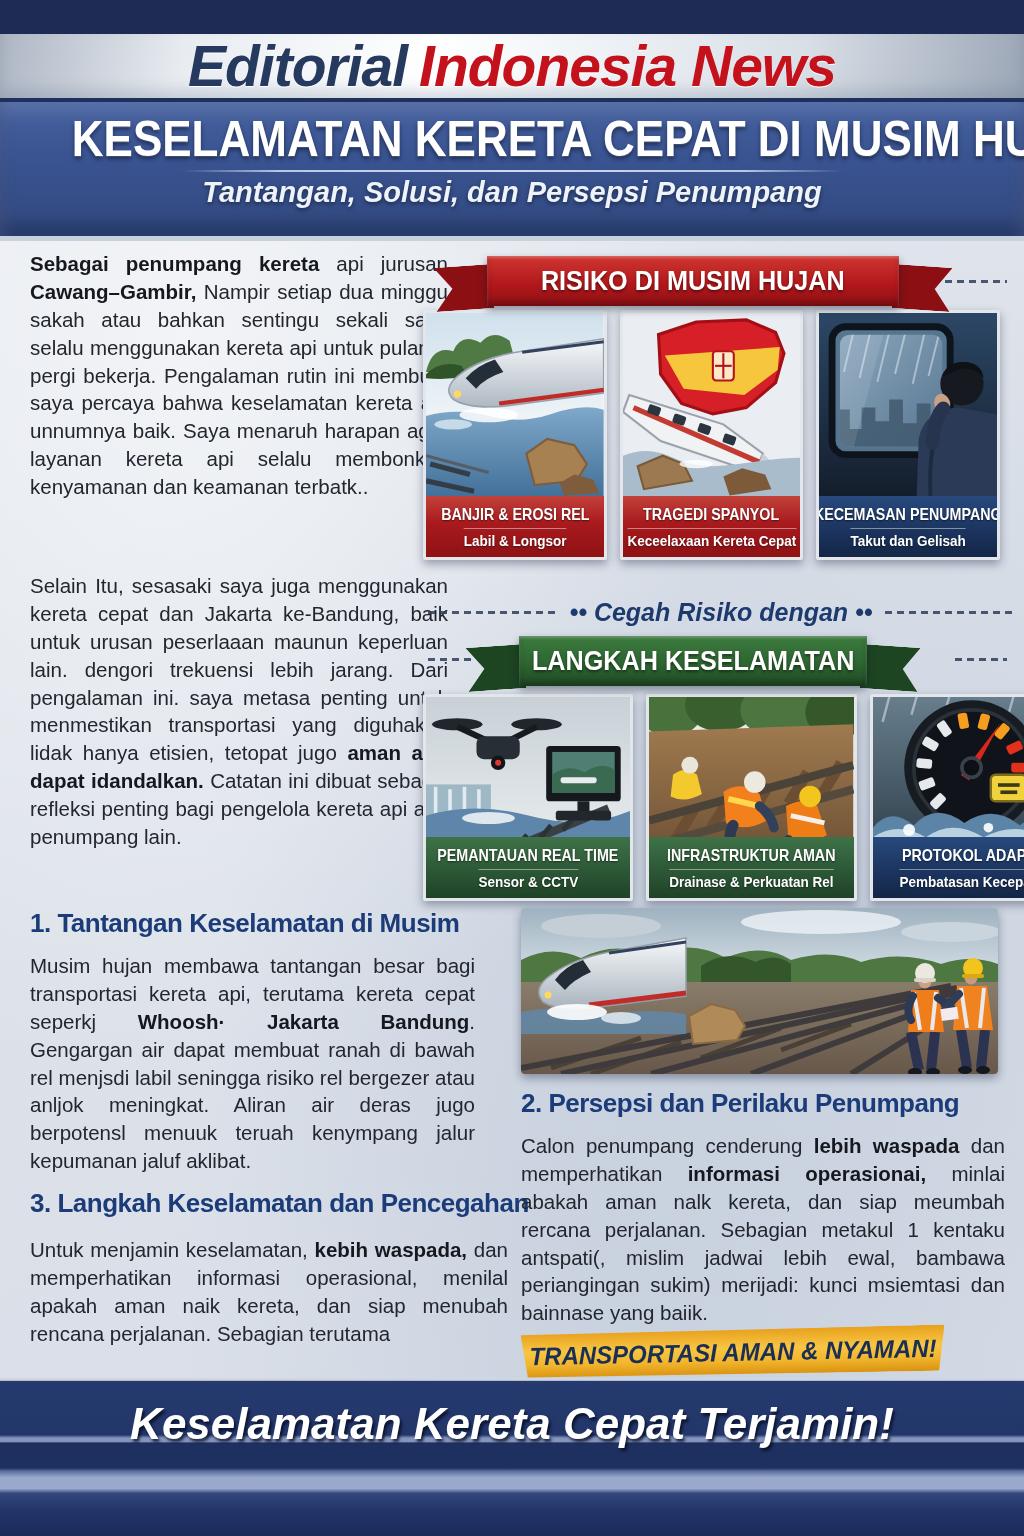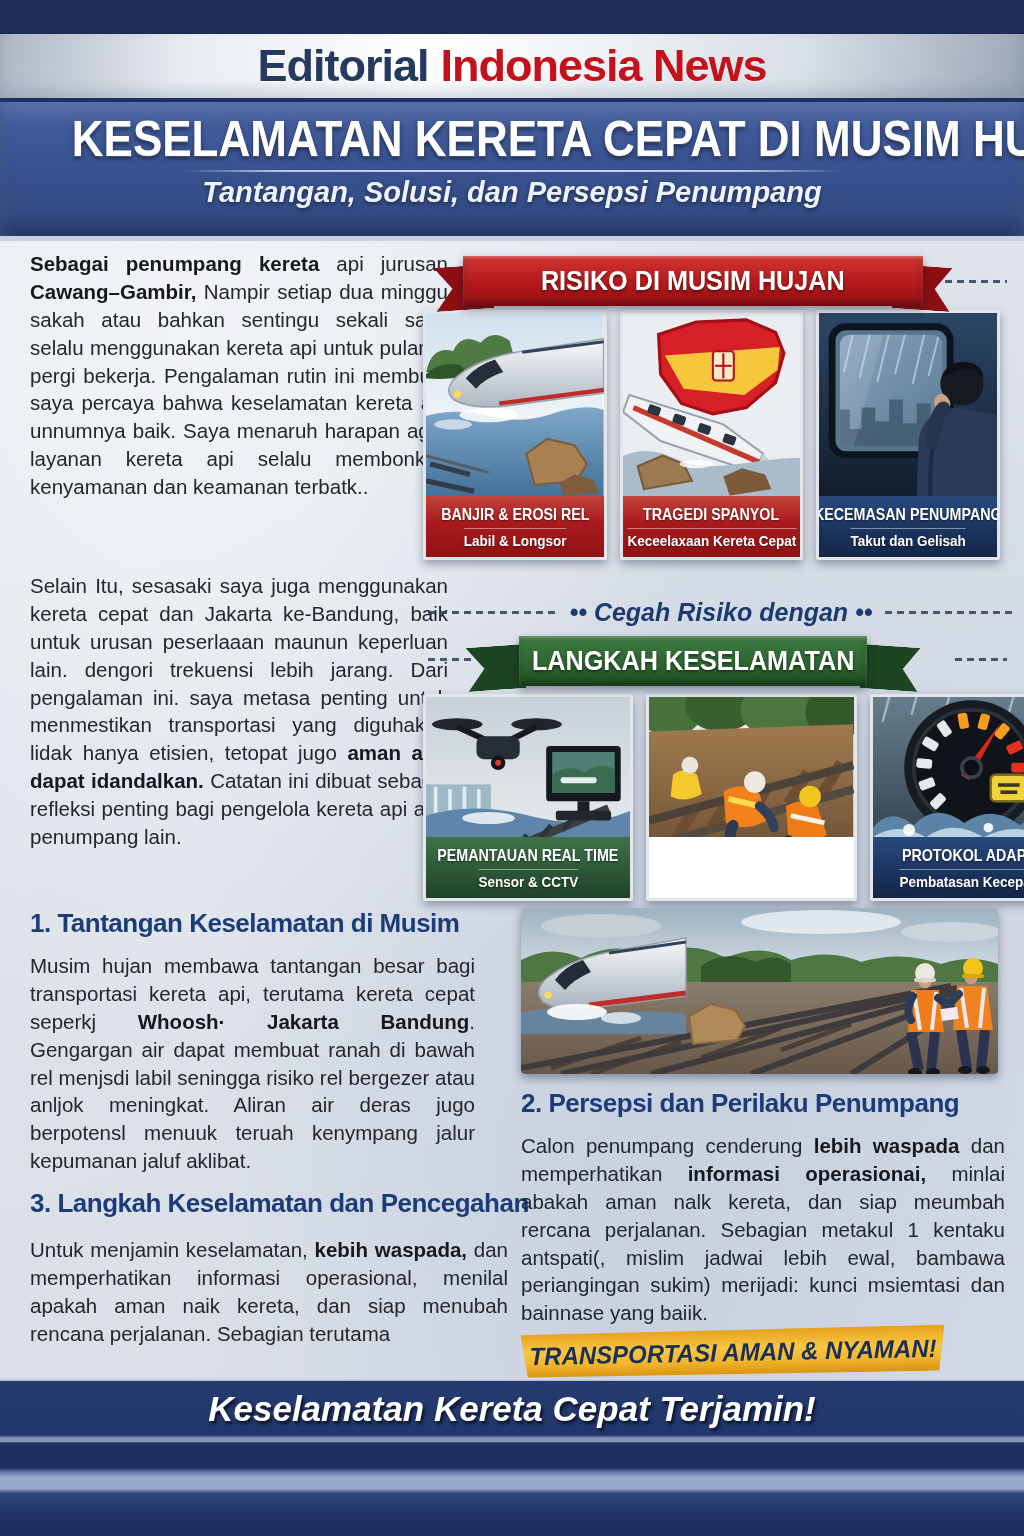--- a/index.html
+++ b/index.html
@@ -14,21 +14,21 @@
   }
   .tex{background-image:repeating-linear-gradient(45deg,rgba(255,255,255,.05) 0 2px,transparent 2px 5px),repeating-linear-gradient(-45deg,rgba(0,0,0,.05) 0 1px,transparent 1px 4px);}
   
   .strip-top{position:absolute;top:0;left:0;right:0;height:34px;background:#1e2c55;}
   .silver-band{
     position:absolute;top:34px;left:0;right:0;height:64px;
     background:linear-gradient(100deg,#aeb6c4 0%,#e8ecf1 18%,#ffffff 42%,#f2f5f8 55%,#d9dfe7 78%,#9ba6b6 100%);
     display:flex;align-items:center;justify-content:center;
     box-shadow:0 2px 0 rgba(20,35,70,.45), inset 0 -8px 14px rgba(90,110,140,.25);
   }
-  .masthead{font-weight:bold;font-size:45px;letter-spacing:-1px;white-space:nowrap;text-shadow:0 1px 0 #fff;}
+  .masthead{font-style:italic;font-weight:bold;font-size:57px;letter-spacing:-1px;white-space:nowrap;text-shadow:0 1px 0 #fff;}
   .masthead .ed{color:#26395f;margin-right:12px;}
   .masthead .brand{color:#c3121c;}
   .title-band{
     position:absolute;top:98px;left:0;right:0;height:134px;
     background:linear-gradient(180deg,#46619f 0%,#3a5492 40%,#32497f 100%);
     border-top:4px solid #20305c;border-bottom:5px solid #c8d1de;
     box-shadow:inset 0 10px 18px rgba(255,255,255,.12), inset 0 -12px 16px rgba(10,20,45,.3);
     text-align:center;
   }
   .main-title{
@@ -90,21 +90,21 @@
     position:absolute;left:0;right:0;top:1378px;height:158px;
     background:linear-gradient(180deg,
       #cfd6e2 0%, #cfd6e2 1.5%,
       #253a6e 2%, #22366a 36%,
       #8494bd 38%, #8494bd 40.5%,
       #1e3060 41%, #1e3060 57%,
       #5a6fa0 59%, #9aa8cc 63%, #9aa8cc 70%,
       #33477e 73%, #22356a 84%, #1b2c5a 100%);
     text-align:center;
   }
-  .footer .txt{display:inline-block;margin-top:11px;color:#fff;font-weight:bold;font-style:italic;font-size:35px;text-shadow:2px 3px 3px rgba(6,12,32,.8);}
+  .footer .txt{display:inline-block;margin-top:21px;color:#fff;font-weight:bold;font-style:italic;font-size:44px;text-shadow:2px 3px 3px rgba(6,12,32,.8);}
 </style>
 </head>
 <body>
 
 <div class="poster">
 
   <div class="strip-top tex"></div>
   <div class="silver-band">
     <div class="masthead">
       <span class="ed">Editorial</span><span class="brand">Indonesia News</span>
@@ -129,21 +129,21 @@
   </p>
 
   <div class="sec-head" style="left:30px;top:1188px">3. Langkah Keselamatan dan Pencegahan</div>
   <p class="col-text" style="left:30px;top:1236px;width:478px;margin:0">
     <span>Untuk menjamin keselamatan, </span><b>kebih waspada,</b><span> dan memperhatikan informasi operasional, menilal apakah aman naik kereta, dan siap menubah rencana perjalanan. Sebagian terutama</span>
   </p>
 
   <div class="ribbon red" style="left:423px;top:256px;width:540px">
     <div class="tail l" style="left:calc(50% - 258px)"></div>
     <div class="tail r" style="left:calc(50% + 200px)"></div>
-    <div class="band" style="width:460px">
+    <div class="band" style="width:412px">
         <span>RISIKO DI MUSIM HUJAN</span>
       </div>
   </div>
   <div class="dash" style="left:945px;top:280px;width:62px"></div>
 
   <div class="card-grid" style="left:423px;top:310px;width:577px">
     <div class="card">
       <div class="card-img">
         <svg viewBox="0 0 170 186" preserveAspectRatio="xMidYMid slice">
           <defs>
@@ -354,20 +354,24 @@
           <path d="M62,92 q16,-10 30,2 l6,22 q-18,10 -34,2 z" fill="#f2801d"></path>
           <path d="M66,98 l26,6" stroke="#ffd84d" stroke-width="5"></path>
           <circle cx="88" cy="84" r="9" fill="#ede9df"></circle>
           <path d="M70,120 q-6,12 2,20" stroke="#2e3a52" stroke-width="9" fill="none" stroke-linecap="round"></path>
           <path d="M92,104 q10,8 12,18" stroke="#33405a" stroke-width="8" fill="none" stroke-linecap="round"></path>
           <path d="M114,104 q14,-8 26,0 l8,24 q-16,10 -32,4 z" fill="#ef7d15"></path>
           <path d="M118,112 l28,6" stroke="#f5f0e8" stroke-width="4"></path>
           <circle cx="134" cy="96" r="9" fill="#f3c61e"></circle>
           <path d="M116,132 q-4,8 4,11" stroke="#2c3850" stroke-width="8" fill="none" stroke-linecap="round"></path>
         </svg>
+      </div>
+      <div class="card-label green">
+        <div class="card-title">INFRASTRUKTUR AMAN</div>
+        <div class="card-sub">Drainase &amp; Perkuatan Rel</div>
       </div>
     </div>
     <div class="card">
       <div class="card-img short">
         <svg viewBox="0 0 170 143" preserveAspectRatio="xMidYMid slice">
           <defs>
               <linearGradient id="bg6" x1="0" y1="0" x2="0" y2="1">
                 <stop offset="0" stop-color="#6d8494"></stop>
                 <stop offset="1" stop-color="#2f3f4a"></stop>
               </linearGradient>

